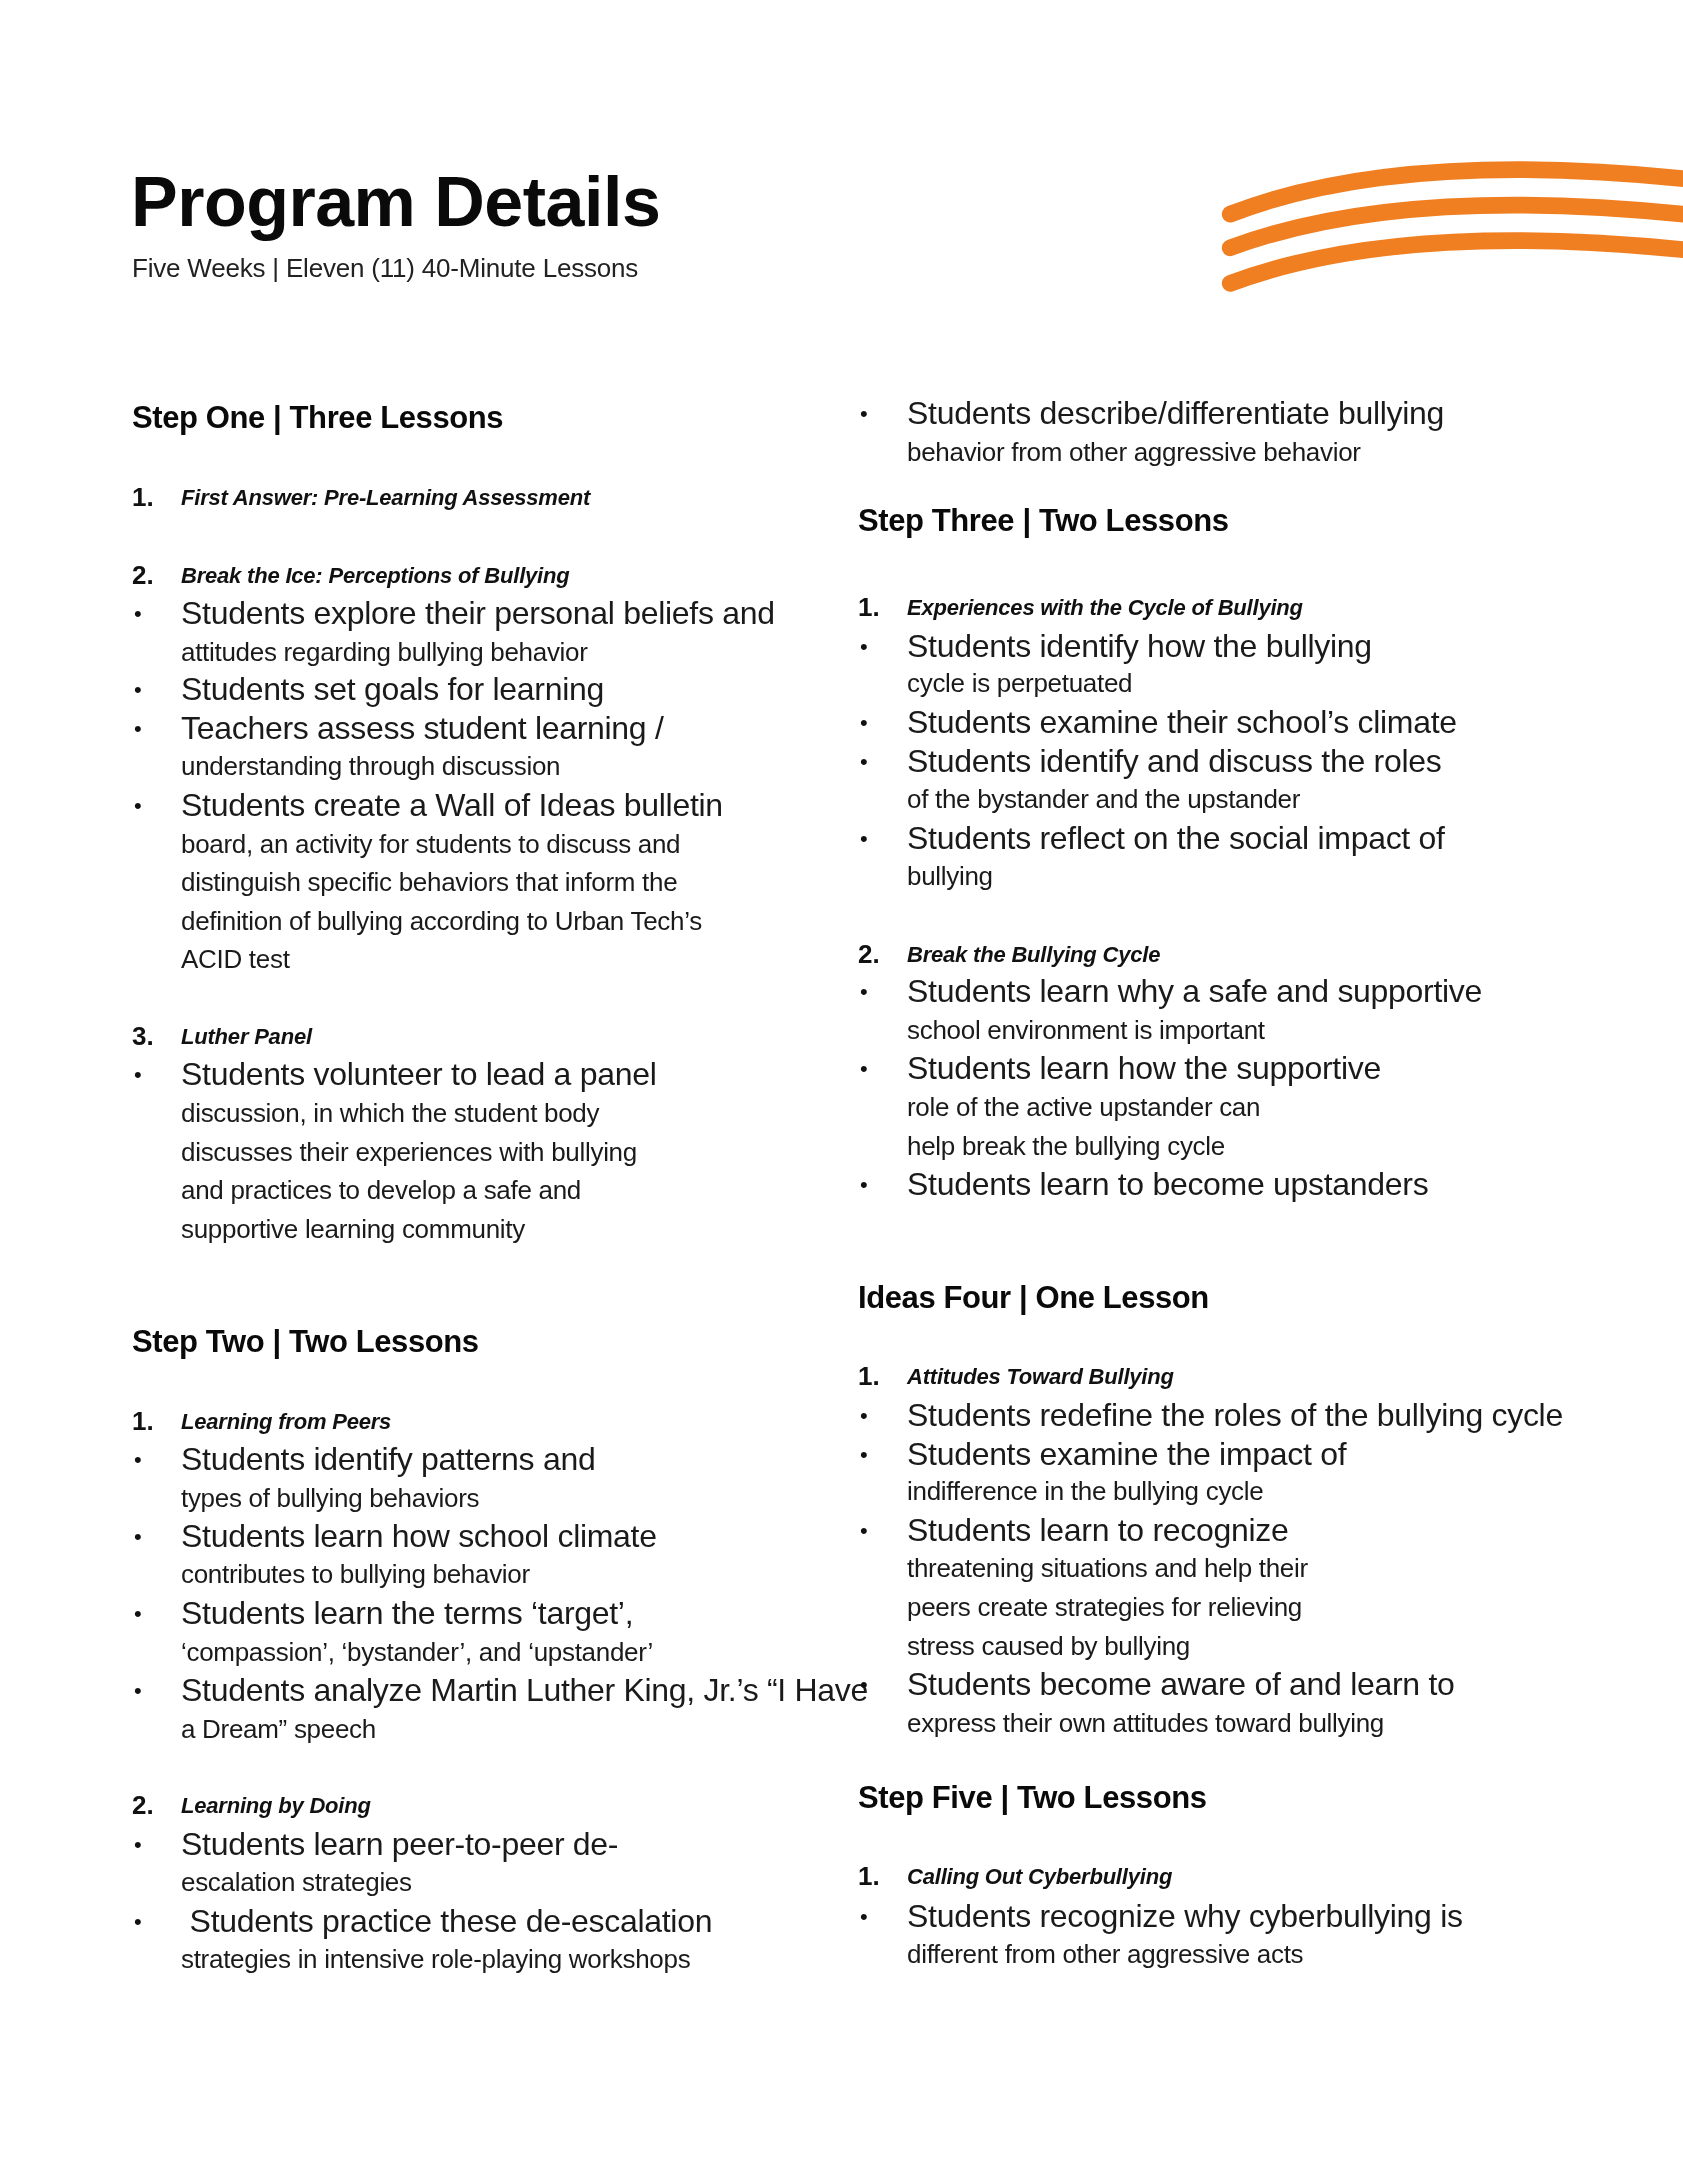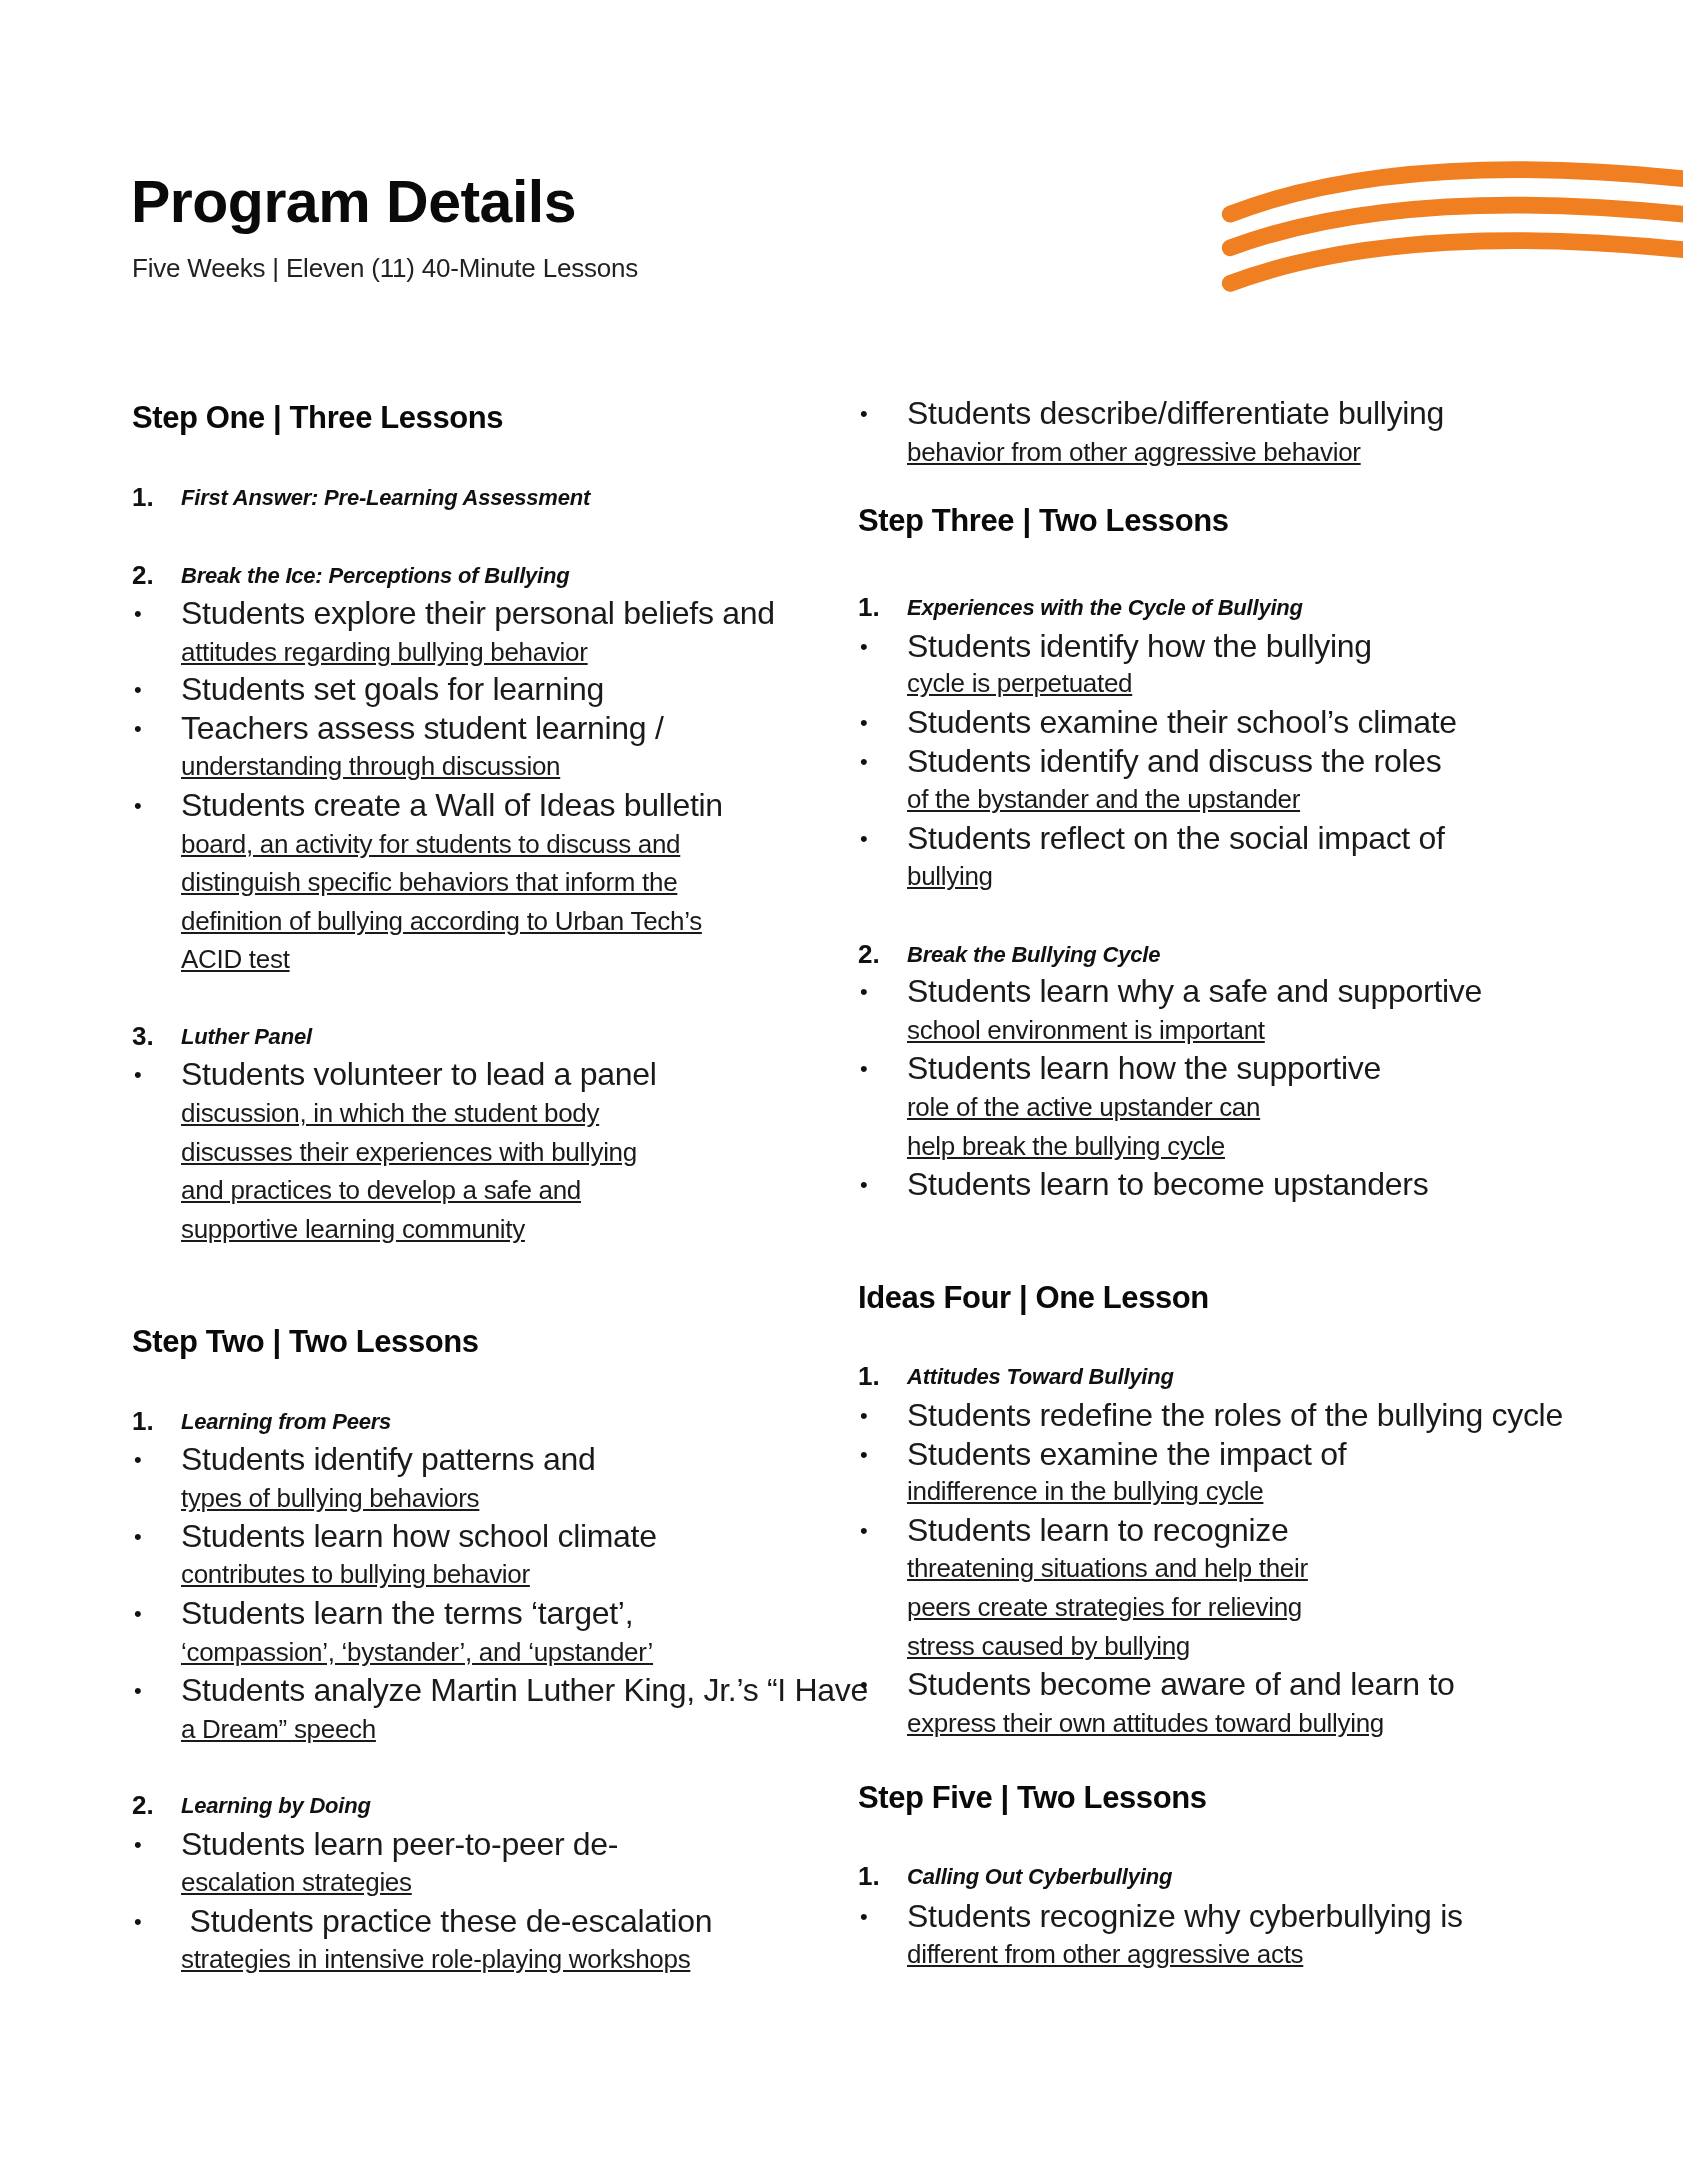--- a/index.html
+++ b/index.html
@@ -1,32 +1,32 @@
 <!DOCTYPE html>
 <html><head>
 <meta charset="utf-8">
 <style>
   html, body { margin: 0; padding: 0; background: #ffffff; }
   body { width: 1683px; height: 2178px; position: relative; overflow: hidden;
          font-family: "Liberation Sans", "DejaVu Sans", sans-serif; color: #111111; }
-  .page-title { position: absolute; left: 131px; top: 168px; font-size: 59px; font-weight: 700;
+  .page-title { position: absolute; left: 131px; top: 168px; font-size: 70px; font-weight: 700;
                 letter-spacing: -0.5px; line-height: 69px; margin: 0; color: #0a0a0a; text-align: right; }
   .page-subtitle { position: absolute; left: 132px; top: 251px; font-size: 26px; line-height: 34px;
                    color: #222222; letter-spacing: -0.2px; }
   .swoosh { position: absolute; left: 1208px; top: 149px; width: 475px; height: 158px; }
   .col { position: absolute; top: 0; }
   .col-left { left: 132px; width: 713px; }
   .col-right { left: 858px; width: 713px; }
   .row { position: absolute; left: 0; height: 39px; line-height: 39px; white-space: nowrap; }
   .step-heading { font-size: 31px; font-weight: 700; letter-spacing: -0.4px; height: 44px; line-height: 44px; color: #0a0a0a; }
   .item-title .num { position: absolute; left: 0; font-weight: 700; font-size: 26px; }
   .item-title .txt { position: absolute; left: 49px; font-weight: 700; font-size: 22px; letter-spacing: -0.2px; font-style: italic; }
   .bullet-line .dot { position: absolute; left: 2px; font-size: 22px; }
   .bullet-line .txt { position: absolute; left: 49px; font-size: 32px; letter-spacing: -0.3px; color: #1a1a1a; }
-  .cont-line .txt { position: absolute; left: 49px; font-size: 26px; letter-spacing: -0.3px; color: #1a1a1a; text-decoration: underline; }
+  .cont-line .txt { position: absolute; left: 49px; font-size: 26px; letter-spacing: -0.3px; color: #1a1a1a; }
 </style>
 </head>
 <body>
 
 <h1 class="page-title">Program Details</h1>
 <div class="page-subtitle">Five Weeks | Eleven (11) 40-Minute Lessons</div>
 
 <svg class="swoosh" viewBox="0 0 480 160" xmlns="http://www.w3.org/2000/svg">
   <g fill="none" stroke="#F07F22" stroke-width="17" stroke-linecap="round">
     <path d="M22 66 C 140 20, 300 10, 500 32"></path>

